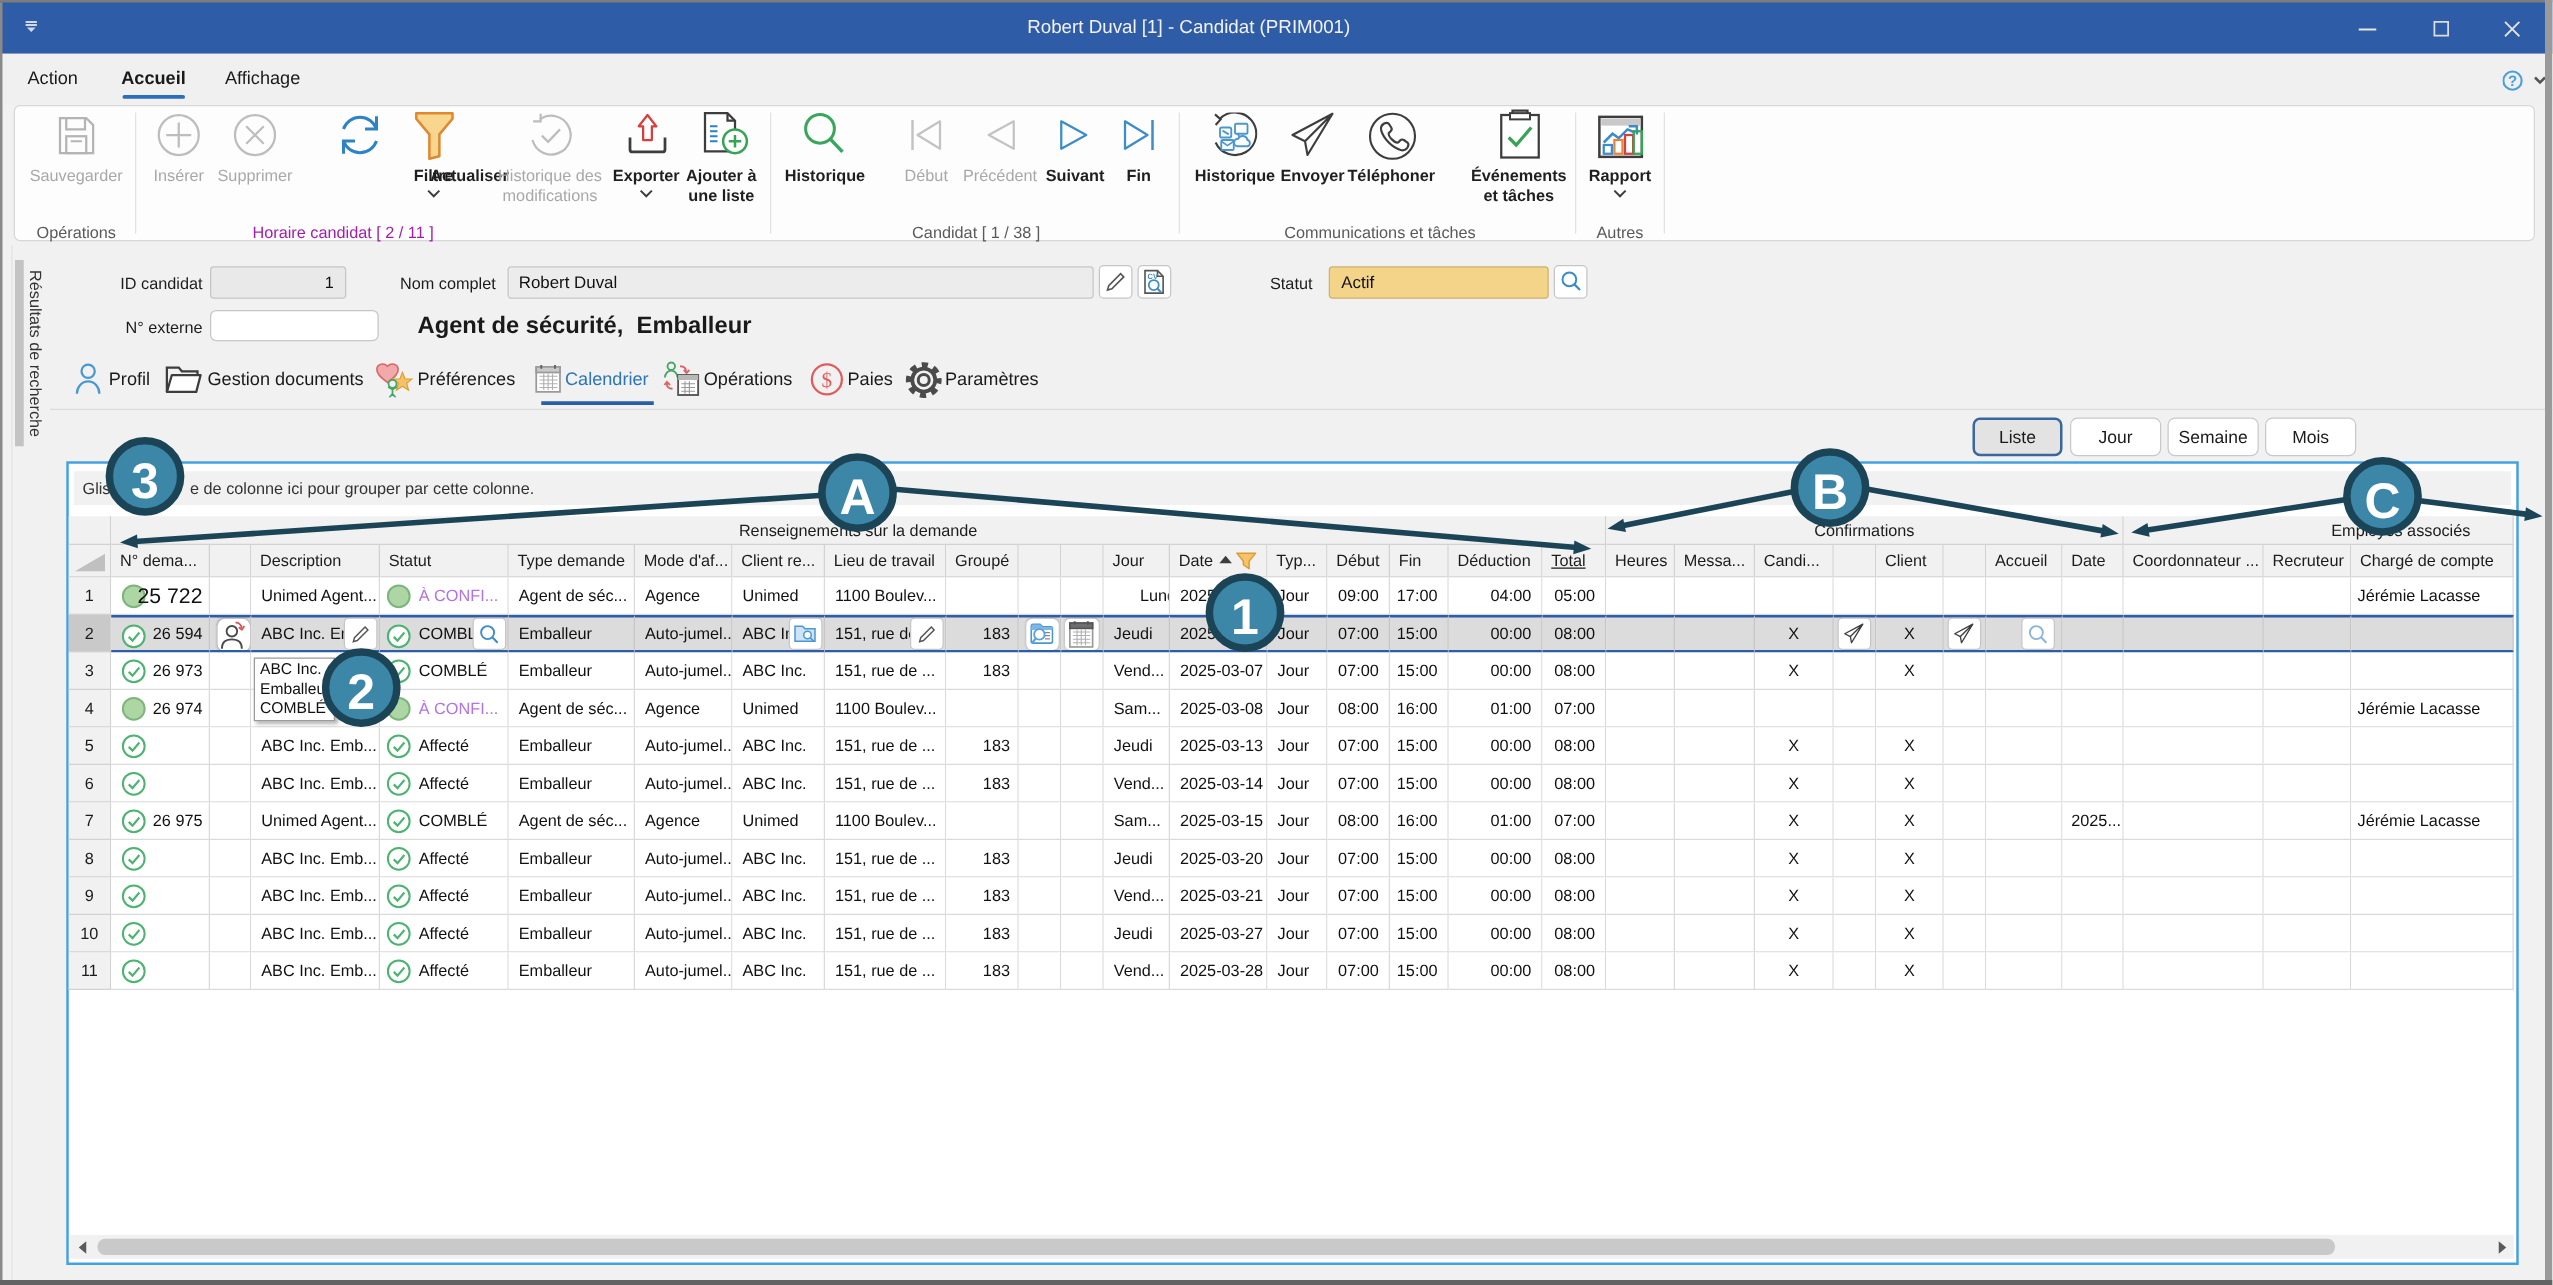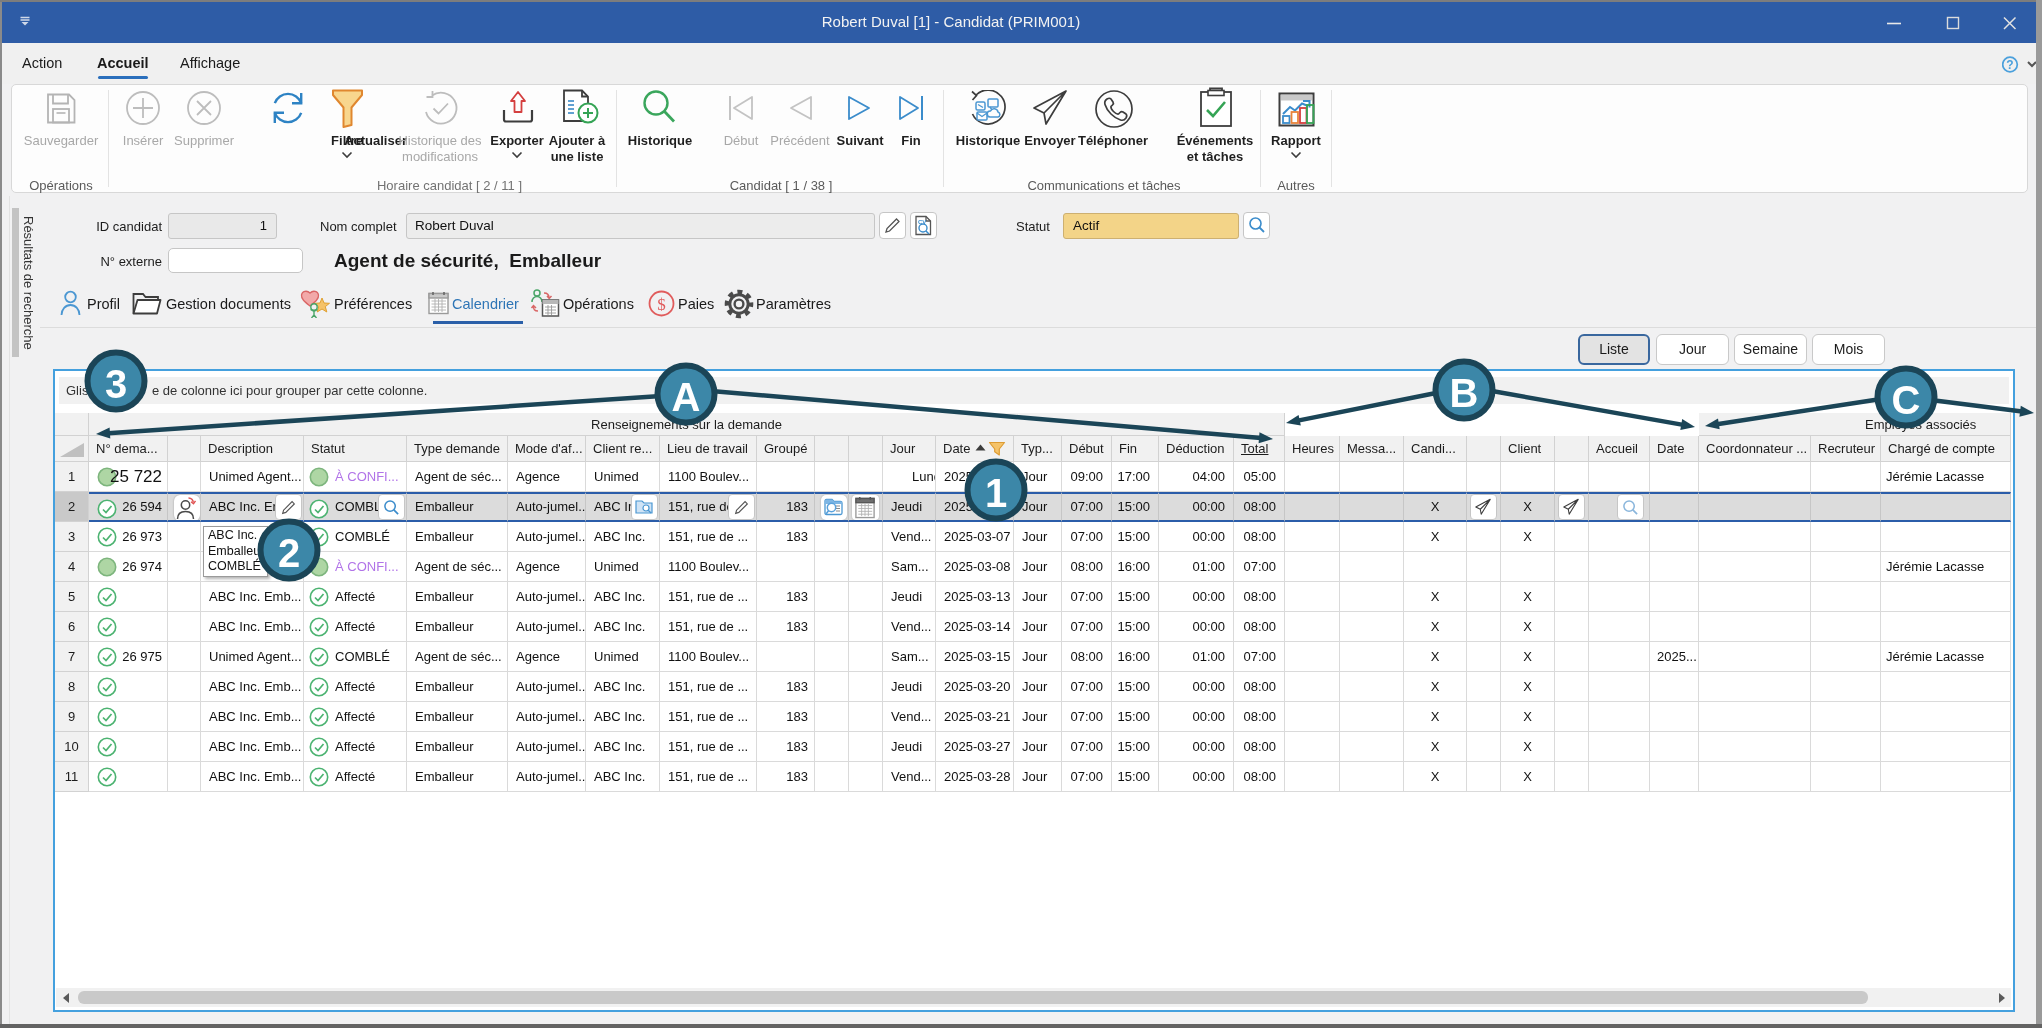--- a/index.html
+++ b/index.html
@@ -82,21 +82,21 @@
   </svg>
 <svg style="position:absolute;left:560px;top:89px;" width="40" height="38" viewBox="0 0 40 38">
 <path d="M4 1.5 H22 L28 7.5 V32 H4 Z" fill="#fff" stroke="#3d3d3d" stroke-width="1.8"></path>
 <path d="M22 1.5 V7.5 H28" fill="none" stroke="#3d3d3d" stroke-width="1.8"></path>
 <path d="M8 12 H14 M8 16 H14 M8 20 H14 M8 24 H14" stroke="#2e83c4" stroke-width="1.5"></path>
 <circle cx="28" cy="24" r="9.5" fill="#fff" stroke="#35a455" stroke-width="2"></circle>
 <path d="M23 24 H33 M28 19 V29" stroke="#35a455" stroke-width="2"></path>
 </svg>
 <div style="position:absolute;left:457px;top:133px;width:240px;text-align:center;font-size:13px;color:#1f1f1f;font-weight:600;white-space:nowrap;">Ajouter à</div>
 <div style="position:absolute;left:457px;top:149px;width:240px;text-align:center;font-size:13px;color:#1f1f1f;font-weight:600;white-space:nowrap;">une liste</div>
-<div style="position:absolute;left:202px;top:178px;width:320px;text-align:right;font-size:13px;color:#737373;white-space:nowrap;">Horaire candidat [ 2 / 11 ]</div>
+<div style="position:absolute;left:202px;top:178px;width:320px;text-align:left;font-size:13px;color:#a21caf;white-space:nowrap;">Horaire candidat [ 2 / 11 ]</div>
 <svg style="position:absolute;left:640px;top:89px;" width="38" height="40" viewBox="0 0 38 40">
 <circle cx="16" cy="14" r="11.5" fill="none" stroke="#3aa65c" stroke-width="2.4"></circle>
 <path d="M24.5 22.5 L34 32.5" stroke="#3aa65c" stroke-width="2.8"></path>
 </svg>
 <div style="position:absolute;left:540px;top:133px;width:240px;text-align:center;font-size:13px;color:#1f1f1f;font-weight:600;white-space:nowrap;">Historique</div>
 <svg style="position:absolute;left:726px;top:94px;" width="30" height="28" viewBox="0 0 30 28">
 <path d="M4 2 V26" stroke="#c3c3c3" stroke-width="2"></path>
 <path d="M26 3 L8 14 L26 25 Z" fill="none" stroke="#c3c3c3" stroke-width="1.8" stroke-linejoin="round"></path>
 </svg>
 <div style="position:absolute;left:621px;top:133px;width:240px;text-align:center;font-size:13px;color:#a8a8a8;white-space:nowrap;">Début</div>
@@ -239,20 +239,21 @@
 <div style="position:absolute;left:1656px;top:334px;width:73px;height:31px;background:#fff;border:1px solid #c9c9c9;border-radius:6px;font-size:14px;color:#1a1a1a;text-align:center;line-height:29px;">Jour</div>
 <div style="position:absolute;left:1734px;top:334px;width:73px;height:31px;background:#fff;border:1px solid #c9c9c9;border-radius:6px;font-size:14px;color:#1a1a1a;text-align:center;line-height:29px;">Semaine</div>
 <div style="position:absolute;left:1812px;top:334px;width:73px;height:31px;background:#fff;border:1px solid #c9c9c9;border-radius:6px;font-size:14px;color:#1a1a1a;text-align:center;line-height:29px;">Mois</div>
 <div style="position:absolute;left:53px;top:369px;width:1962px;height:643px;background:#fff;border:2px solid #44a0de;"></div>
 <div style="position:absolute;left:59px;top:377px;width:1950px;height:27px;background:#f1f1f1;"></div>
 <div style="position:absolute;left:66px;top:377px;height:27px;font-size:13px;color:#333;line-height:27px;">Glissez</div>
 <div style="position:absolute;left:152px;top:377px;height:27px;font-size:13px;color:#333;line-height:27px;">e de colonne ici pour grouper par cette colonne.</div>
 <div style="position:absolute;left:55px;top:413px;width:1956px;height:379px;">
     <div style="position:absolute;left:0px;top:0px;width:34px;height:23px;background:#f1f1f1;border-right:1px solid #d2d2d2;border-bottom:1px solid #d2d2d2;font-size:13px;color:#1c1c1c;overflow:hidden;white-space:nowrap;"></div>
     <div style="position:absolute;left:34px;top:0px;width:1196px;height:23px;background:#f1f1f1;border-right:1px solid #d2d2d2;border-bottom:1px solid #d2d2d2;font-size:13px;color:#1c1c1c;overflow:hidden;white-space:nowrap;text-align:center;line-height:23px;">Renseignements sur la demande</div>
+    <div style="position:absolute;left:1230px;top:0px;width:414px;height:23px;background:#f1f1f1;border-right:1px solid #d2d2d2;border-bottom:1px solid #d2d2d2;font-size:13px;color:#1c1c1c;overflow:hidden;white-space:nowrap;text-align:center;line-height:23px;">Confirmations</div>
     <div style="position:absolute;left:1644px;top:0px;width:312px;height:23px;background:#f1f1f1;border-right:1px solid #d2d2d2;border-bottom:1px solid #d2d2d2;font-size:13px;color:#1c1c1c;overflow:hidden;white-space:nowrap;">
       <span style="position:absolute;left:166px;line-height:23px;">Employés associés</span>
     </div>
     <div style="position:absolute;left:0px;top:23px;width:34px;height:26px;background:#f1f1f1;border-right:1px solid #d2d2d2;border-bottom:1px solid #d2d2d2;font-size:13px;color:#1c1c1c;overflow:hidden;white-space:nowrap;">
       <svg width="26" height="15" viewBox="0 0 26 15" style="margin:7px 0 0 4px;">
         <path d="M25 0 V14 H1 Z" fill="#c0c0c0"></path>
       </svg>
     </div>
     <div style="position:absolute;left:34px;top:23px;width:79px;height:26px;background:#f1f1f1;border-right:1px solid #d2d2d2;border-bottom:1px solid #d2d2d2;font-size:13px;color:#1c1c1c;overflow:hidden;white-space:nowrap;line-height:26px;padding-left:7px;">N° dema...</div>
     <div style="position:absolute;left:113px;top:23px;width:33px;height:26px;background:#f1f1f1;border-right:1px solid #d2d2d2;border-bottom:1px solid #d2d2d2;font-size:13px;color:#1c1c1c;overflow:hidden;white-space:nowrap;line-height:26px;padding-left:7px;"></div>

